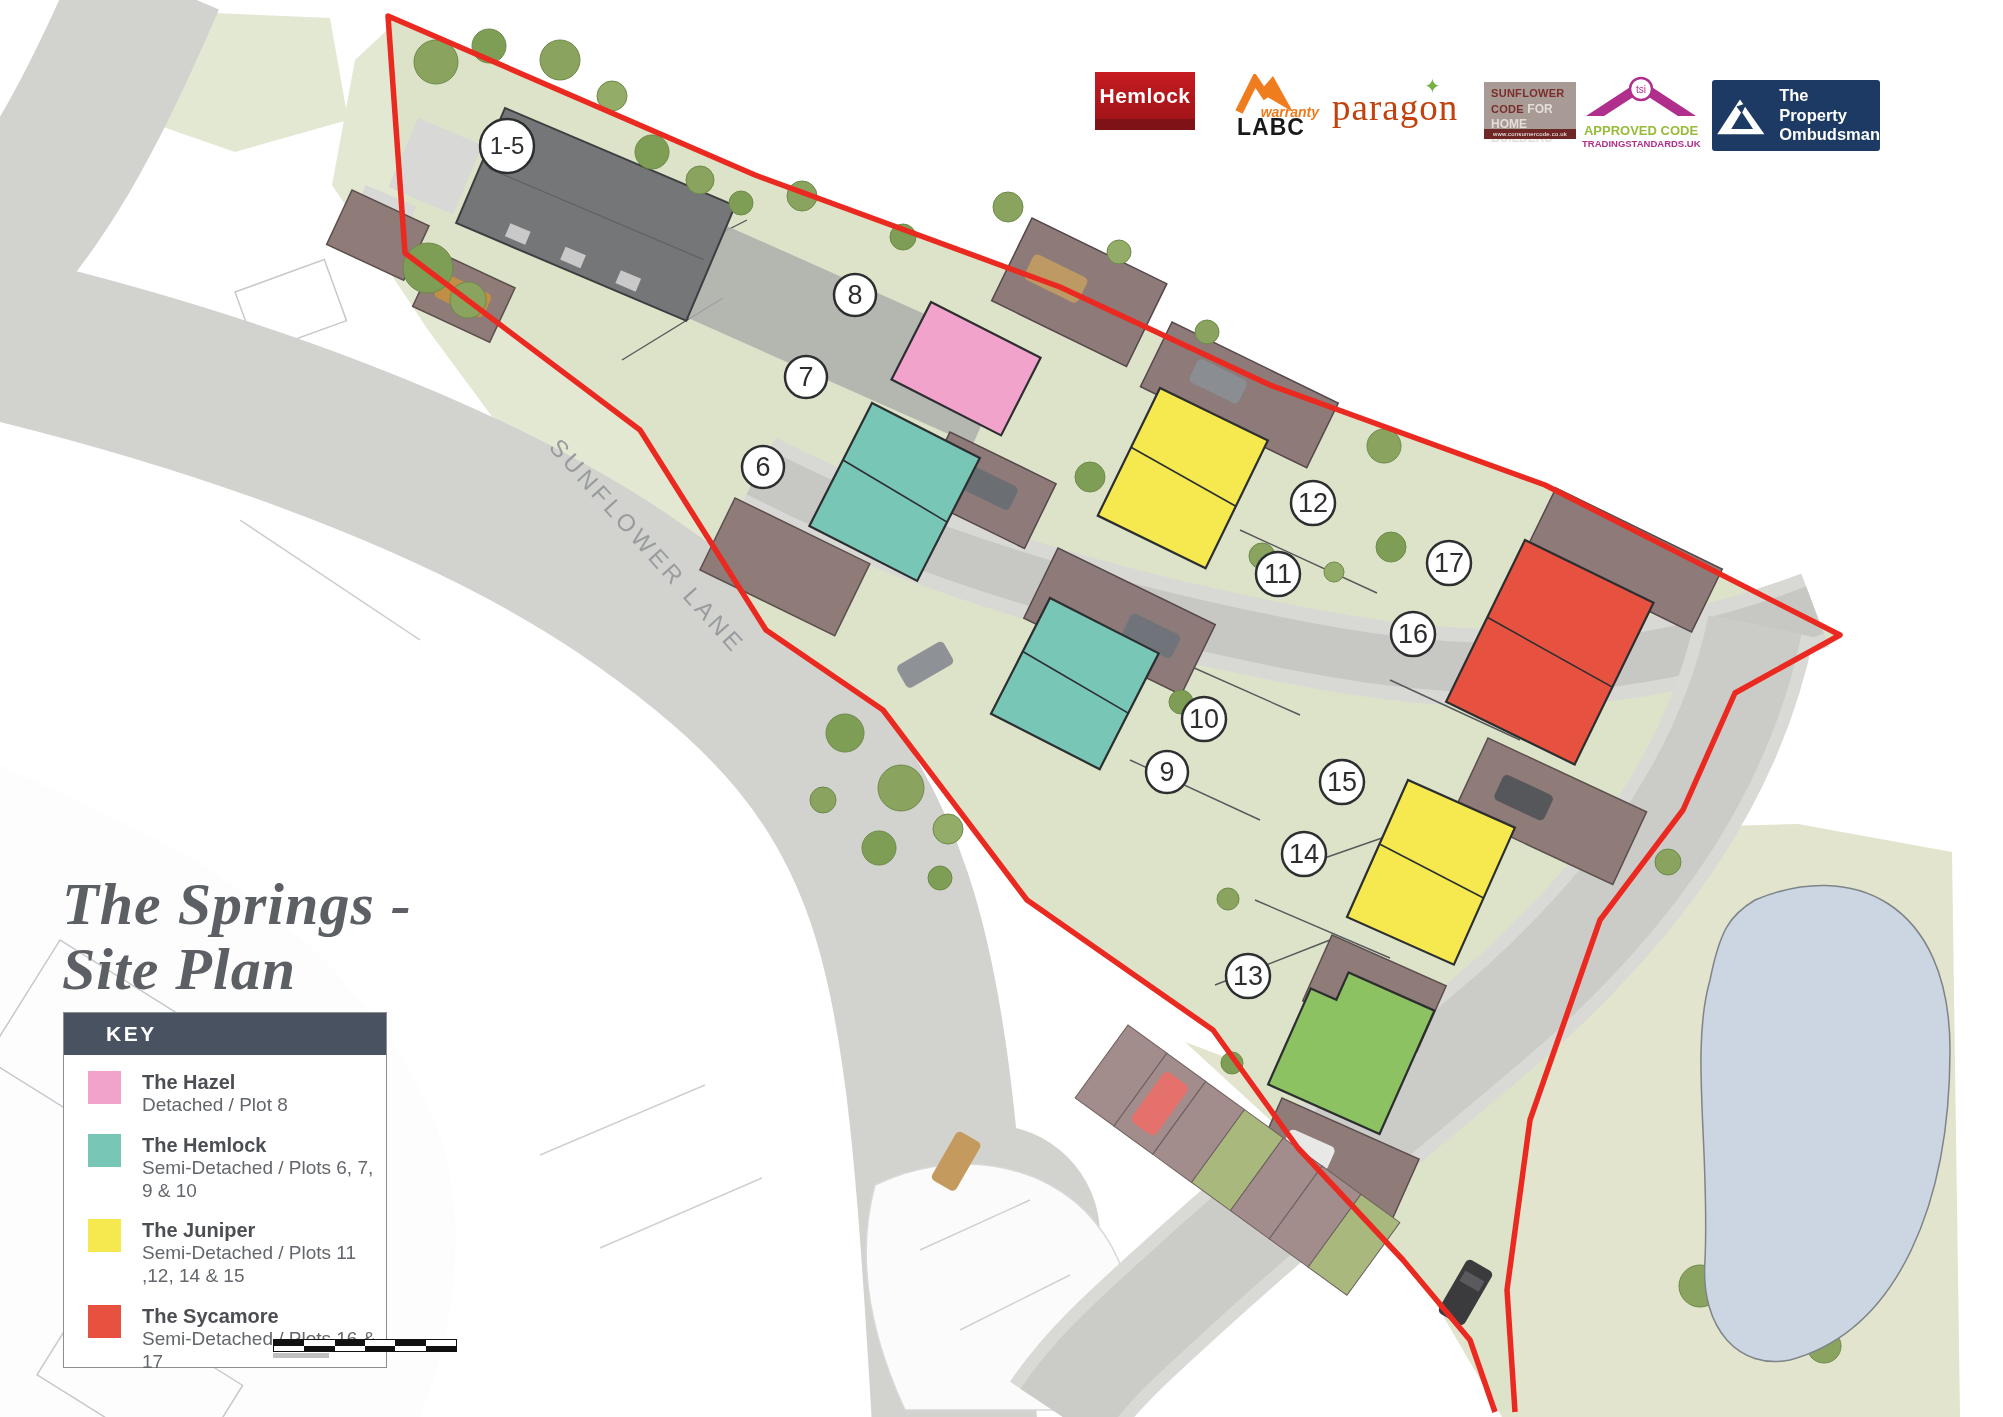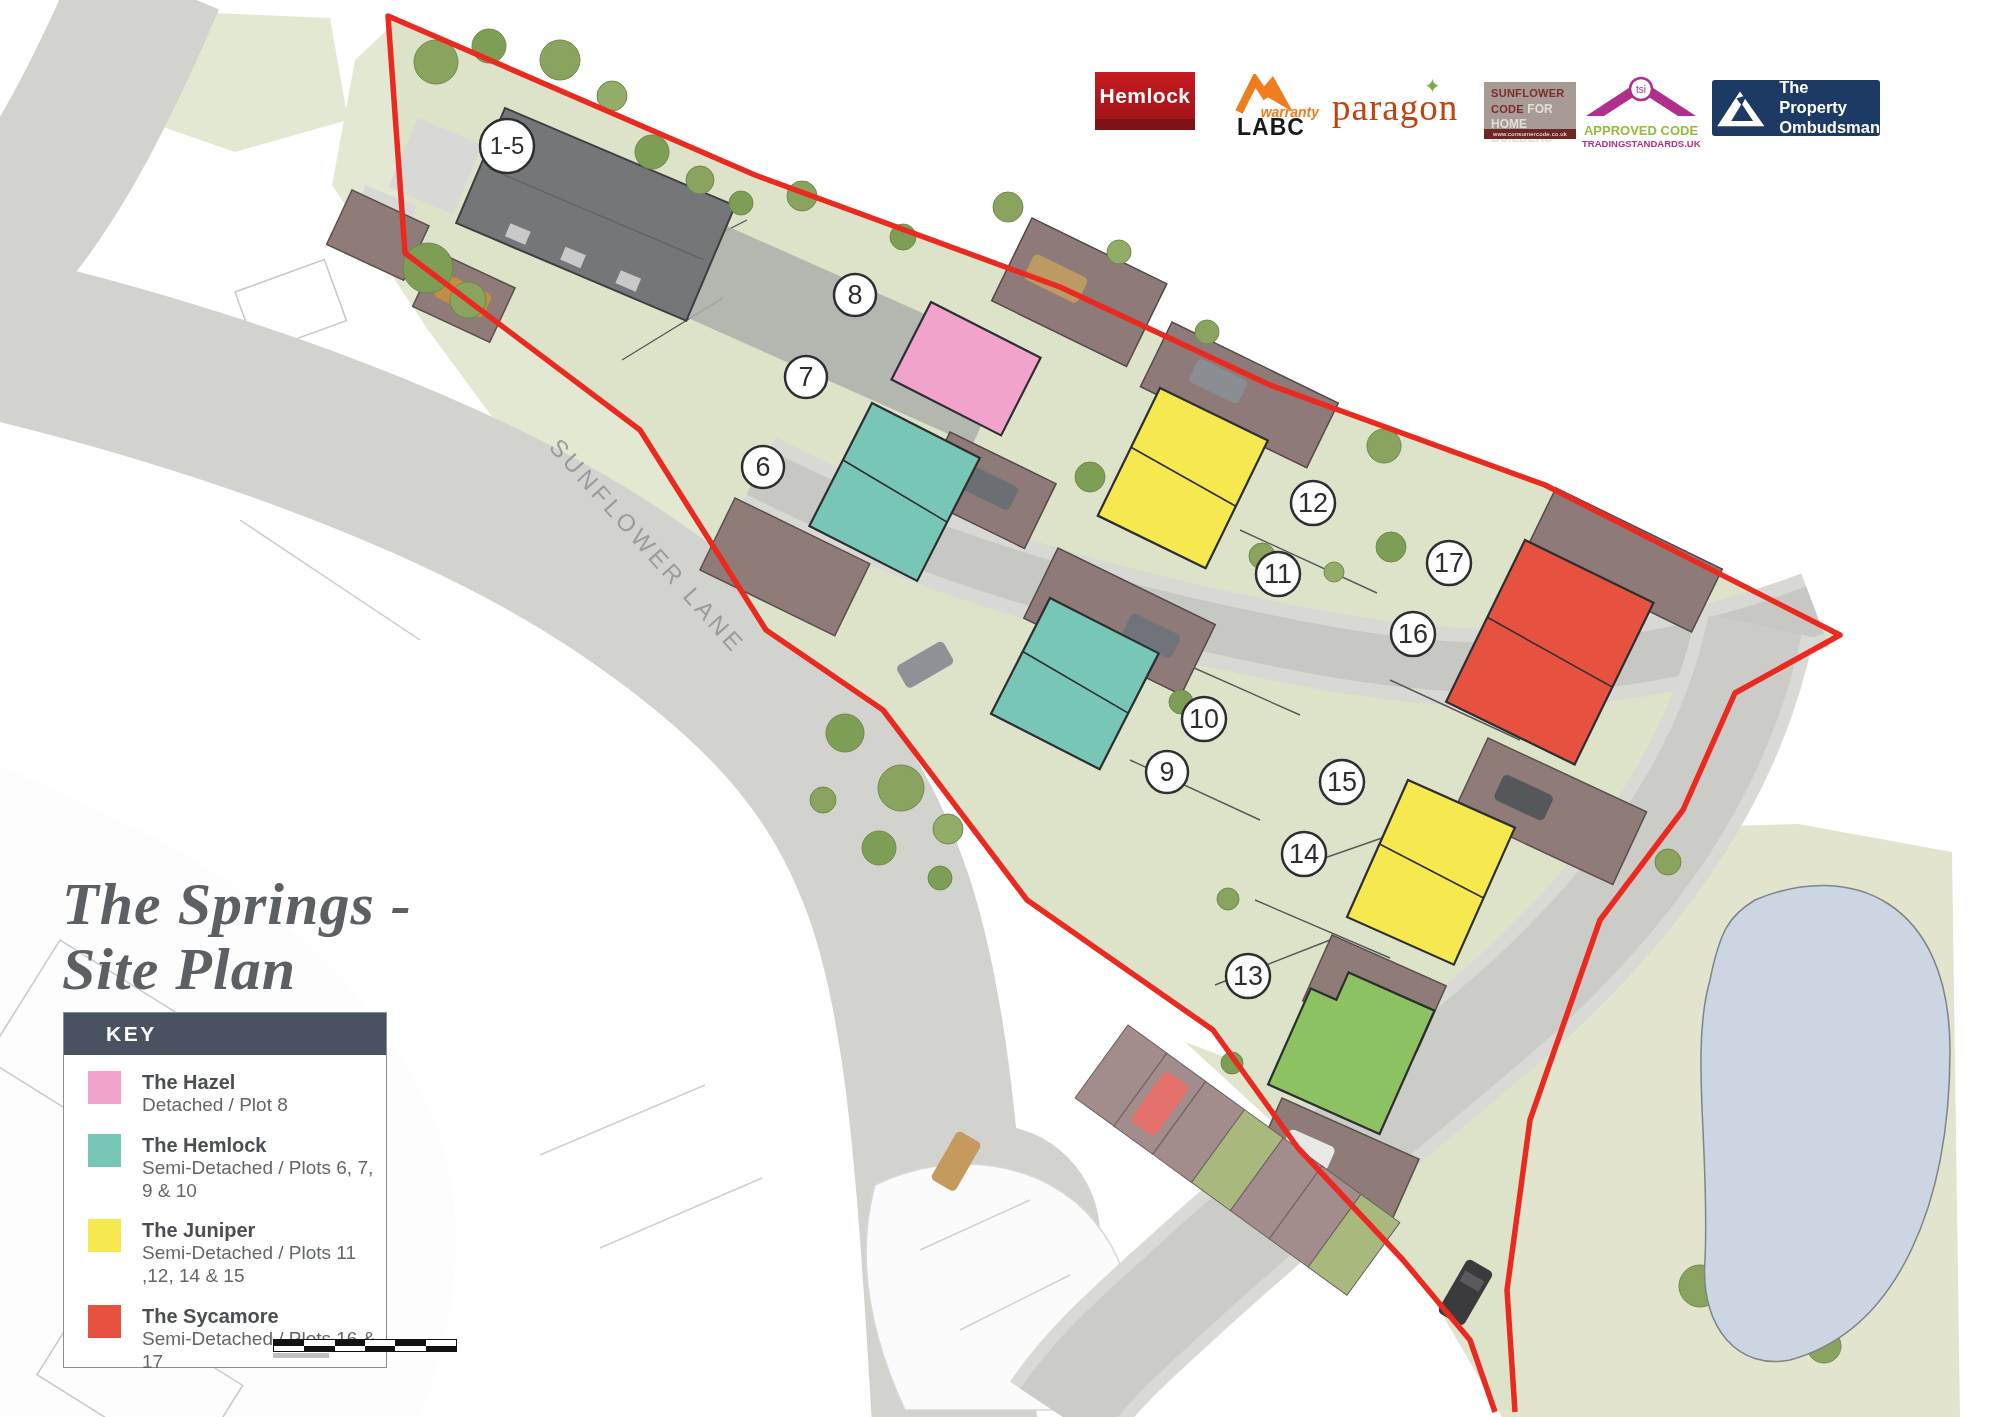--- a/index.html
+++ b/index.html
@@ -40,21 +40,21 @@
   .paragon .word{font-family:"Liberation Serif",serif;font-size:37px;color:#c2410c;letter-spacing:1px;}
   .paragon .star{position:absolute;left:92px;top:-12px;color:#76b043;font-size:20px;}
   .ccode{left:1484px;top:82px;width:92px;height:57px;background:#a89a94;box-sizing:border-box;padding:5px 0 0 7px;}
   .ccode .l1,.ccode .l2a{color:#7b2d2d;font-weight:800;font-size:11px;letter-spacing:.3px;}
   .ccode .l2b,.ccode .l3{color:#e4ded9;font-weight:700;font-size:12px;}
   .ccode .strip{position:absolute;left:0;bottom:0;width:100%;height:10px;background:#6f2726;
      color:#fff;font-size:6px;text-align:center;line-height:10px;letter-spacing:.2px;}
   .tsi{left:1582px;top:76px;width:118px;height:70px;text-align:center;}
   .tsi .l1{color:#97bb3a;font-weight:800;font-size:13px;margin-top:1px;}
   .tsi .l2{color:#b12f8c;font-weight:800;font-size:9.5px;}
-  .tpo{left:1712px;top:80px;width:168px;height:56px;background:#1c3a63;border-radius:3px;display:flex;align-items:center;}
+  .tpo{left:1712px;top:80px;width:168px;height:71px;background:#1c3a63;border-radius:3px;display:flex;align-items:center;}
   .tpo .txt{color:#fff;font-weight:800;font-size:16.5px;line-height:1.2;margin-left:6px;}
 </style>
 </head>
 <body>
 
 <svg width="2003" height="1417" viewBox="0 0 2003 1417" style="position:absolute;left:0;top:0;">
 
   <polygon fill="#e3e8d3" points="95,8 330,18 348,120 235,152 120,112"></polygon>
   <polygon fill="#e3e8d3" points="355,60 400,18 412,255 648,437 772,638 884,716 845,765 695,625 552,498 428,330 332,185"></polygon>
   <polygon fill="#e2e4cd" points="1185,1042 1305,1152 1425,1285 1502,1417 1960,1417 1952,852 1798,824 1658,828 1558,948 1476,1032 1318,1092"></polygon>

